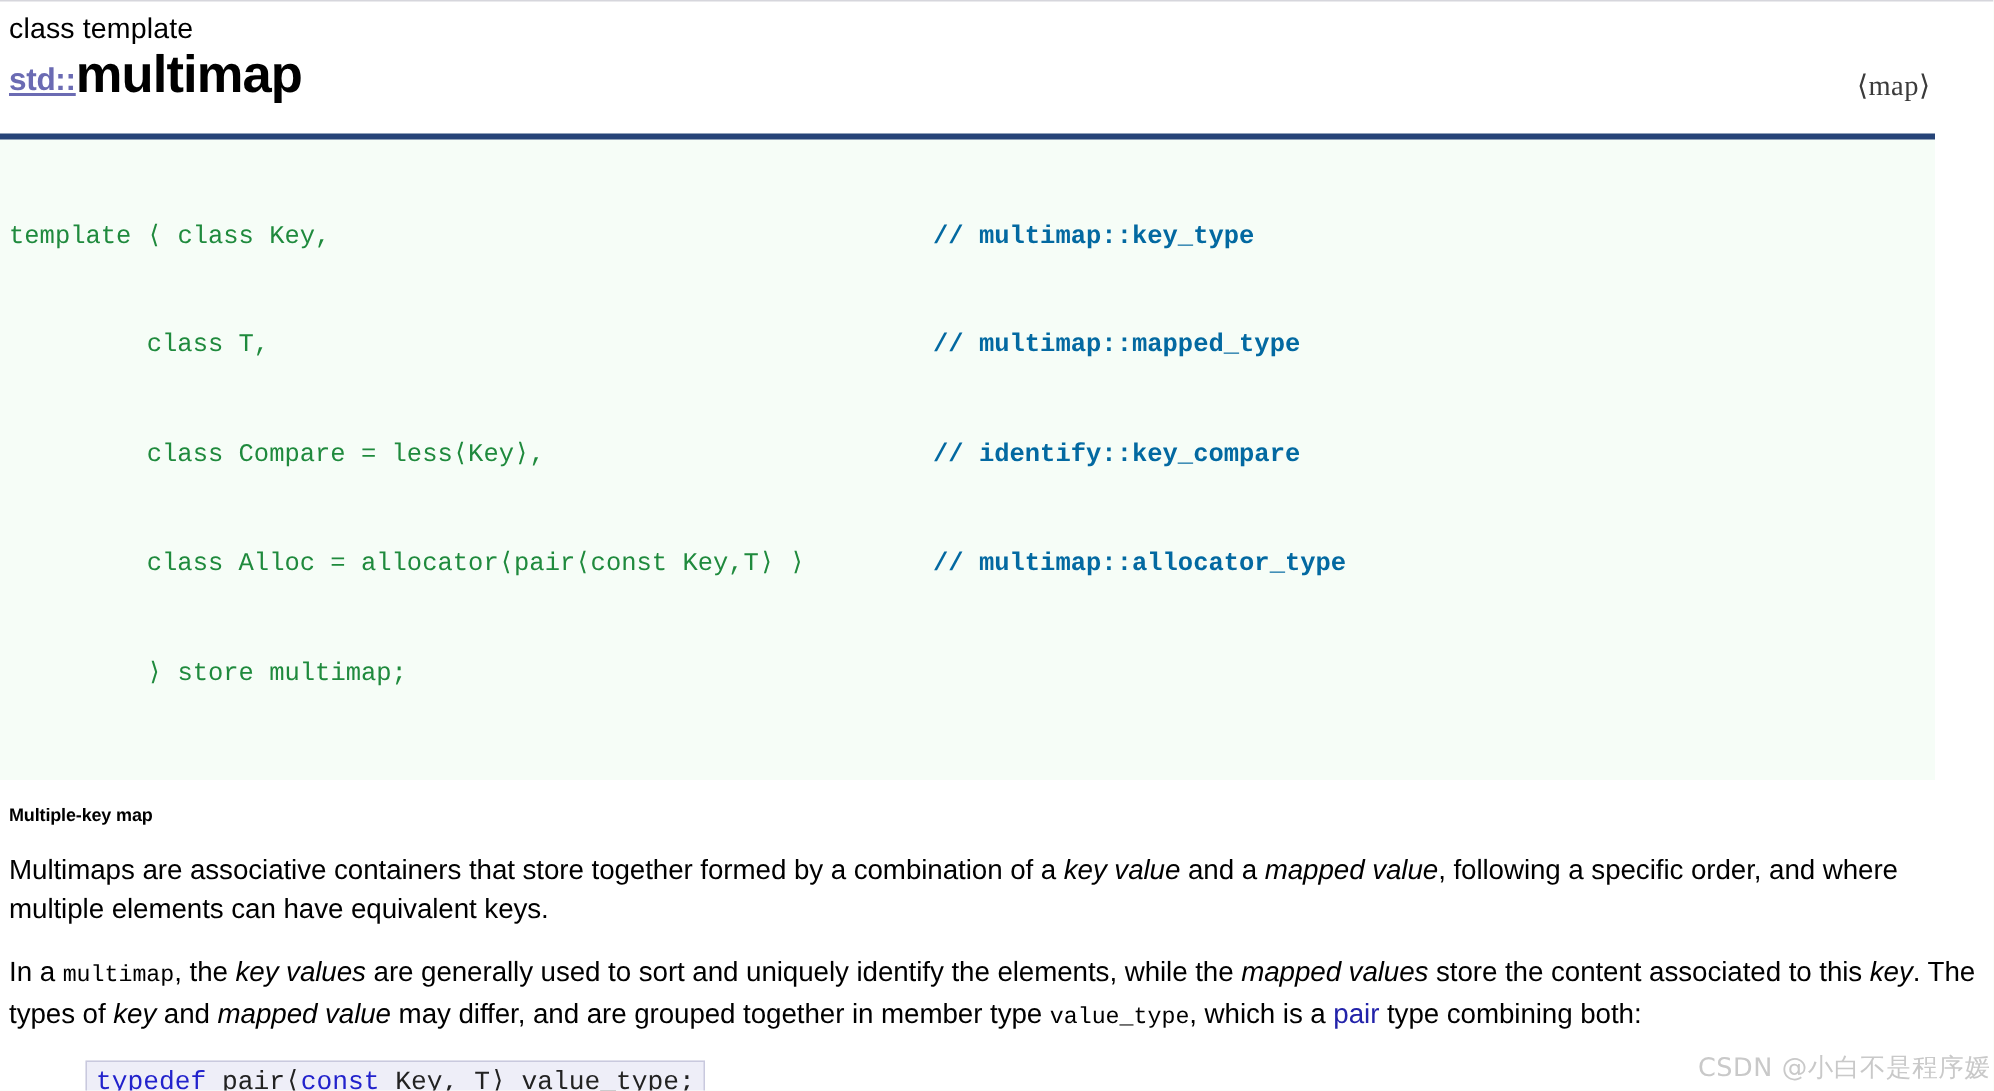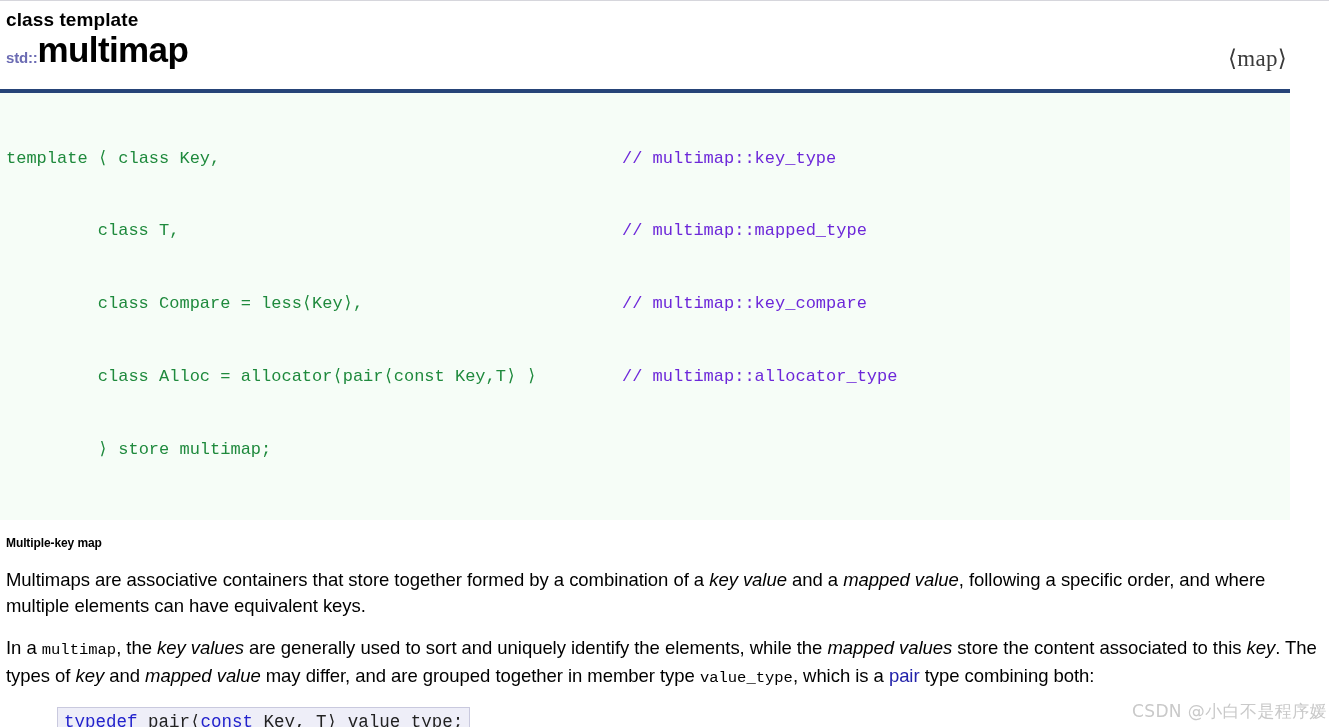--- a/index.html
+++ b/index.html
@@ -24,67 +24,68 @@
   
   .header {
     position: relative;
     padding: 8px 0 0 6px;
     height: 88px;
   }
   .kicker {
     font-size: 19px;
     line-height: 22px;
     color: #000;
-    font-weight: bold;
+    font-weight: normal;
     letter-spacing: 0.1px;
   }
   .title-row {
     margin-top: 1px;
     display: flex;
     align-items: flex-end;
   }
   .title-ns {
-    font-size: 15px;
+    font-size: 21px;
     font-weight: bold;
     color: #6b6bb3;
     letter-spacing: -0.2px;
     padding-bottom: 2px;
+    text-decoration: underline;
   }
   .title-main {
     font-size: 35px;
     font-weight: bold;
     color: #000;
     line-height: 36px;
     letter-spacing: -0.6px;
   }
   .header-include {
     position: absolute;
     right: 42px;
     top: 44px;
     font-family: "Liberation Serif", serif;
-    font-size: 23px;
+    font-size: 19px;
     color: #3b3b3b;
     letter-spacing: 0.3px;
   }
 
   
   .proto-wrap {
     margin: 0 39px 0 0;
     border-top: 4px solid #264478;
     background: #f6fdf7;
     padding: 5px 0 9px 6px;
   }
   .proto {
     font-family: "Liberation Mono", monospace;
     font-size: 17px;
     line-height: 24.3px;
     color: #1f8a3d;
     white-space: pre;
   }
-  .proto .cmt { color: #6d28d9; }
+  .proto .cmt { color: #0369a1; font-weight: bold; }
   .proto-line { display: flex; }
   .proto-code { width: 616px; white-space: pre; }
 
   
   .content { padding: 0 6px; }
 
   h3.section {
     font-size: 12px;
     font-weight: bold;
     margin: 12px 0 0 0;
@@ -157,21 +158,21 @@
       <div class="proto-line">
         <span class="proto-code">template ⟨ class Key,</span>
         <span class="cmt">// multimap::key_type</span>
       </div>
       <div class="proto-line">
         <span class="proto-code">         class T,</span>
         <span class="cmt">// multimap::mapped_type</span>
       </div>
       <div class="proto-line">
         <span class="proto-code">         class Compare = less⟨Key⟩,</span>
-        <span class="cmt">// multimap::key_compare</span>
+        <span class="cmt">// identify::key_compare</span>
       </div>
       <div class="proto-line">
         <span class="proto-code">         class Alloc = allocator⟨pair⟨const Key,T⟩ ⟩</span>
         <span class="cmt">// multimap::allocator_type</span>
       </div>
       <div class="proto-line">
         <span class="proto-code">         ⟩ store multimap;</span>
         <span class="cmt"></span>
       </div>
     </div>

